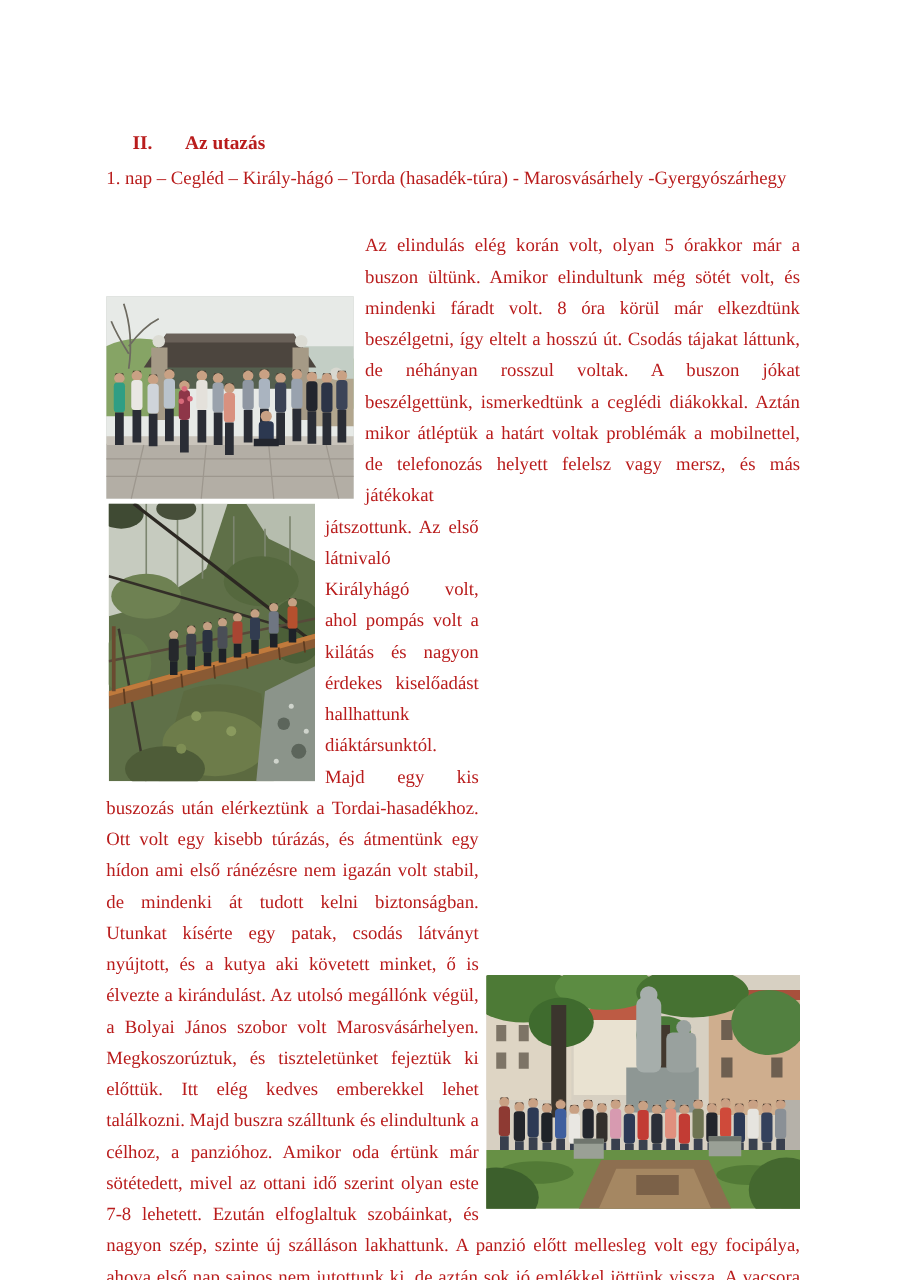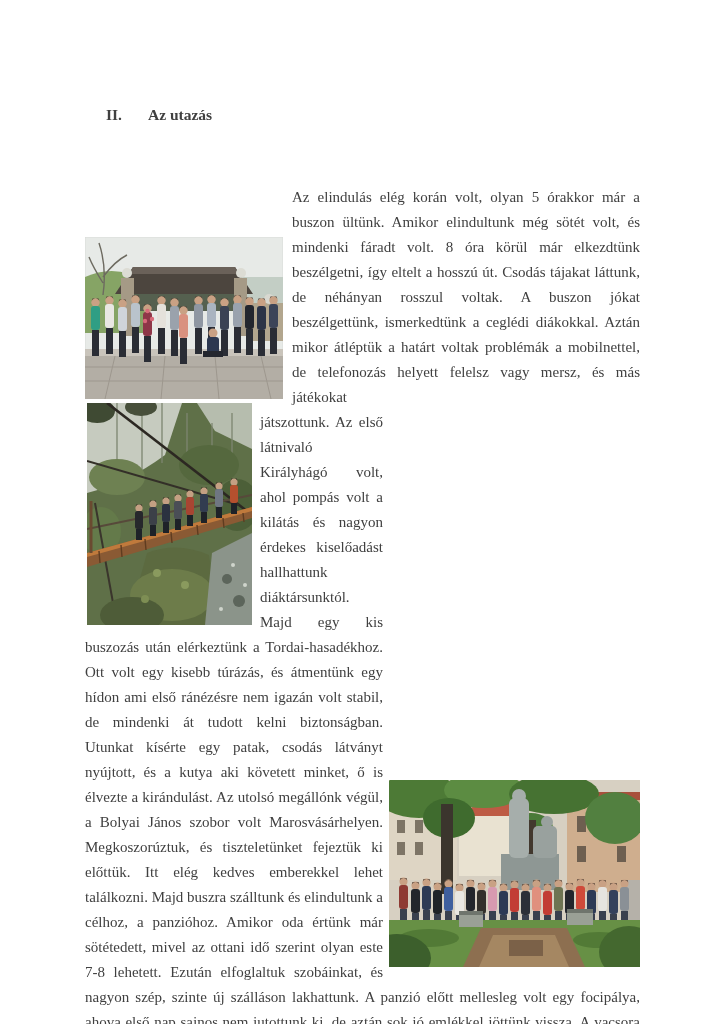--- a/index.html
+++ b/index.html
@@ -1,18 +1,18 @@
 <!DOCTYPE html>
 <html><head>
 <meta charset="utf-8">
 <style>
   html,body{margin:0;padding:0;background:#ffffff;}
   .page{
     position:relative;width:724px;height:1024px;background:#ffffff;
-    font-family:"Liberation Serif","DejaVu Serif",serif;color:#404040;
+    font-family:"Liberation Serif","DejaVu Serif",serif;color:#b91c1c;
     overflow:hidden;margin:0 auto;
   }
   .heading{position:absolute;left:85px;top:102px;width:560px;
     font-size:15.5px;font-weight:bold;line-height:25px;}
   .h-num{display:inline-block;margin-left:21px;width:42px;}
   .subtitle{position:absolute;left:85px;top:131px;width:620px;
     font-size:15px;line-height:25px;white-space:nowrap;}
   .bodywrap{position:absolute;left:85px;top:185px;width:555px;}
   p.body{margin:0;font-size:15px;line-height:25px;text-align:justify;}
   .ph{display:block;}
@@ -23,20 +23,21 @@
 </style>
 </head>
 <body>
 
 <div class="page">
 
   <div class="heading">
     <span class="h-num">II.</span><span>Az utazás</span>
   </div>
 
+  <div class="subtitle">1. nap – Cegléd – Király-hágó – Torda (hasadék-túra) - Marosvásárhely -Gyergyószárhegy</div>
 
   <div class="bodywrap">
     <p class="body">
 
       <span class="ph ph1">
           <svg width="198" height="162" viewBox="0 0 198 162">
           <defs>
             <g id="pA">
                 <circle cx="4.5" cy="3.5" r="4.2" fill="#c9a184"></circle>
                 <path d="M.5 2.5 a4.2 4.2 0 0 1 8 0 l-1 -3 h-6 Z" fill="#46382e"></path>

